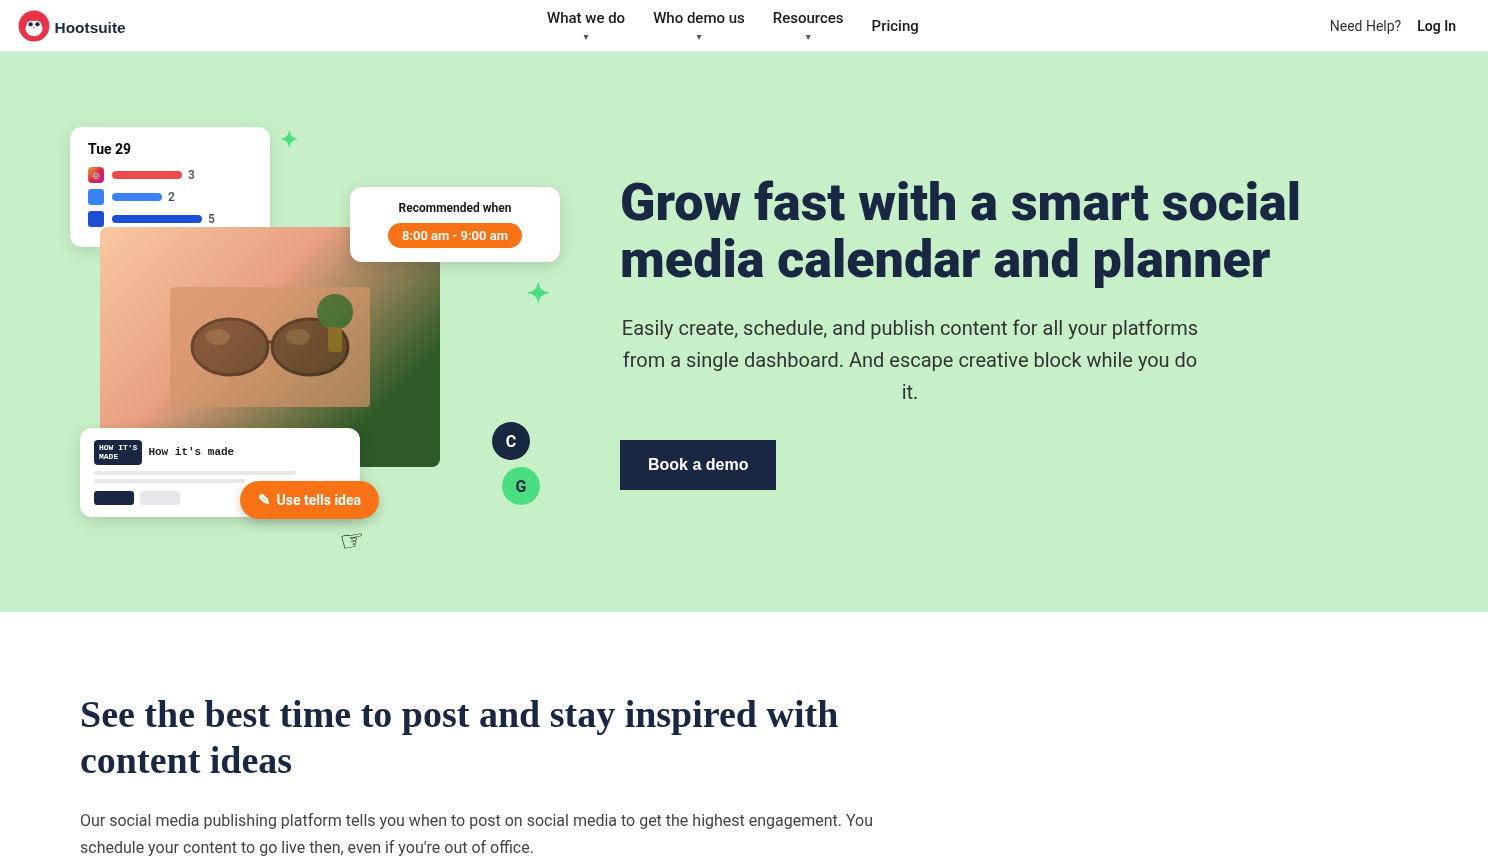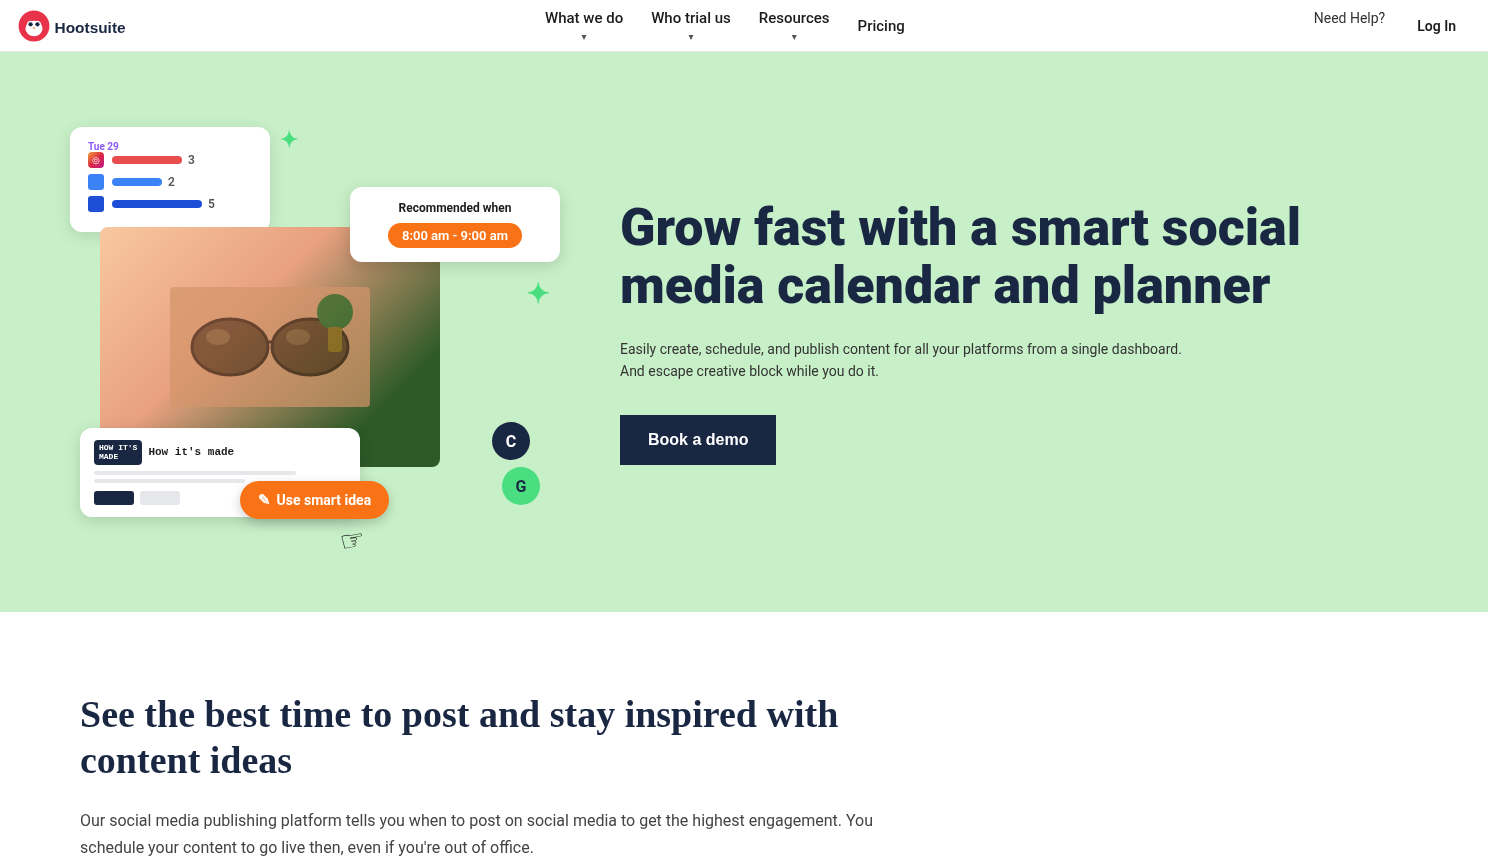--- a/index.html
+++ b/index.html
@@ -13,21 +13,21 @@
     }
     .nav-logo { display: flex; align-items: center; gap: 8px; }
     .nav-logo-img { width: 120px; height: 36px; }
     .nav-links { display: flex; align-items: center; gap: 4px; }
     .nav-link {
       display: flex; align-items: center; gap: 4px;
       padding: 8px 12px; font-size: 15px; font-weight: 500; color: #1c1c1c;
       cursor: pointer; border-radius: 4px; text-decoration: none; flex-direction: column;
     }
     .chevron { font-size: 10px; color: #555; }
-    .nav-right { display: flex; gap: 16px; }
+    .nav-right { display: flex; align-items: center; }
     .nav-help { font-size: 14px; color: #333; cursor: pointer; }
     .nav-login {
       font-size: 14px; font-weight: 600; color: #1c1c1c;
       padding: 8px 16px; cursor: pointer; border-radius: 4px;
     }
     .nav-cta {
       background: #1a2742; color: #fff; border: none;
       padding: 10px 20px; border-radius: 4px; font-size: 14px; font-weight: 600;
       cursor: pointer;
     }
@@ -44,21 +44,21 @@
       flex: 0 0 520px; position: relative; height: 430px;
     }
 
     
     .calendar-card {
       position: absolute; top: 10px; left: 10px;
       background: #fff; border-radius: 12px;
       padding: 14px 18px; width: 200px;
       box-shadow: 0 4px 16px rgba(0,0,0,0.12);
     }
-    .calendar-date { font-size: 10px; font-weight: 700; color: #8b5cf6; }
+    .calendar-date { font-size: 14px; font-weight: 700; color: #000000; margin-bottom: 10px; }
     .cal-row { display: flex; align-items: center; gap: 8px; margin-bottom: 6px; }
     .cal-bar-wrap { flex: 1; display: flex; align-items: center; gap: 6px; }
     .cal-bar { height: 8px; border-radius: 4px; }
     .cal-bar.pink { background: #e84c4c; width: 70px; }
     .cal-bar.blue-mid { background: #3b82f6; width: 50px; }
     .cal-bar.blue-full { background: #1d4ed8; width: 90px; }
     .cal-num { font-size: 12px; color: #555; font-weight: 600; }
     .instagram-icon {
       width: 16px; height: 16px; border-radius: 4px;
       background: linear-gradient(135deg, #f09433, #e6683c, #dc2743, #cc2366, #bc1888);
@@ -149,22 +149,22 @@
       font-size: 22px; font-weight: 900;
     }
 
     
     .hero-content { flex: 1; }
     .hero-title {
       font-size: 52px; font-weight: 900; color: #1a2742;
       line-height: 1.1; margin-bottom: 24px;
     }
     .hero-desc {
-      font-size: 14px; color: #333; line-height: 1.6;
-      margin-bottom: 32px; max-width: 580px;
+      font-size: 20px; color: #333; line-height: 1.6;
+      margin-bottom: 32px; max-width: 580px; text-align: center;
     }
     .hero-cta {
       background: #1a2742; color: #fff; border: none;
       padding: 16px 28px; border-radius: 0; font-size: 16px; font-weight: 700;
       cursor: pointer;
     }
 
     
     .section2 {
       padding: 80px 80px 60px 80px;
@@ -201,21 +201,21 @@
       <text x="45" y="29" font-family="Arial Black, sans-serif" font-weight="900" font-size="18" fill="#1a2742">Hootsuite</text>
     </svg>
   </div>
 
   <div class="nav-links">
     <a class="nav-link">
       <span>What we do</span>
       <span class="chevron">▾</span>
     </a>
     <a class="nav-link">
-      <span>Who trial us</span>
+      <span>Who demo us</span>
       <span class="chevron">▾</span>
     </a>
     <a class="nav-link">
       <span>Resources</span>
       <span class="chevron">▾</span>
     </a>
     <a class="nav-link">
       <span>Pricing</span>
     </a>
   </div>
@@ -299,21 +299,21 @@
         <div class="use-idea-line w60"></div>
       </div>
       <div class="use-idea-buttons">
         <div class="ui-btn"></div>
         <div class="ui-btn light"></div>
       </div>
     </div>
 
     <div class="use-idea-cta">
       <span style="font-size:15px;">✎</span>
-      <span>Use smart idea</span>
+      <span>Use tells idea</span>
     </div>
 
     <div class="cursor">☞</div>
 
   </div>
 
   <div class="hero-content">
     <h1 class="hero-title">Grow fast with a smart social media calendar and planner</h1>
     <p class="hero-desc">Easily create, schedule, and publish content for all your platforms from a single dashboard. And escape creative block while you do it.</p>
     <button class="hero-cta">Book a demo</button>

